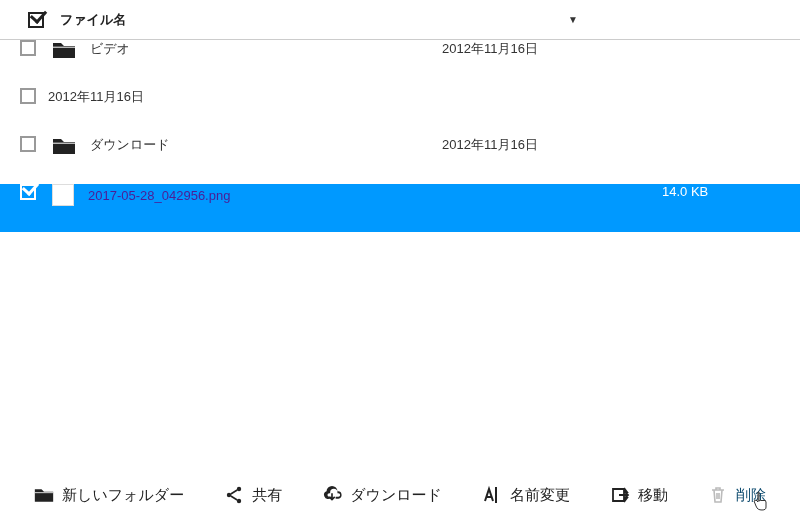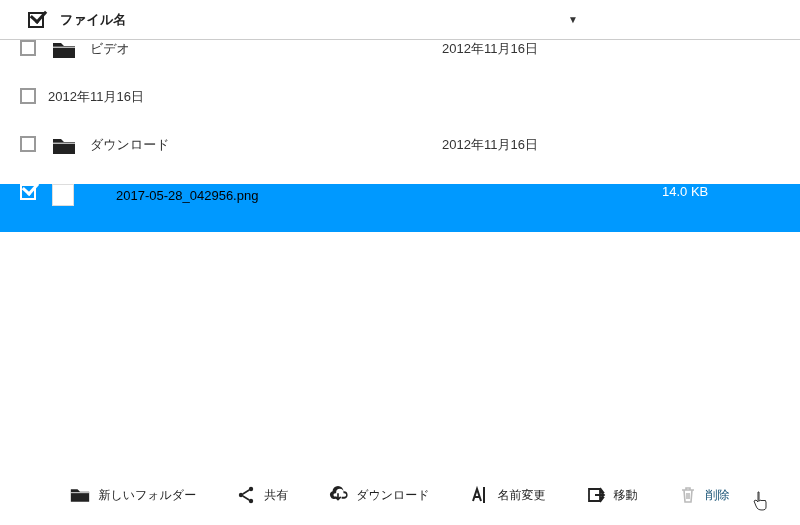--- a/index.html
+++ b/index.html
@@ -36,21 +36,21 @@
 
     .row {
       display: flex;
       align-items: flex-start;
       height: 48px;
       padding: 0 8px;
     }
     .row.selected { background: #0099ff; color: #fff; }
     .row .col-name { gap: 14px; }
     .filename { }
-    .row.selected .filename { color: #000000; margin-left: 28px; }
+    .row.selected .filename { color: #4c1d95; }
 
     
     .checkbox {
       width: 16px; height: 16px;
       border: 2px solid #999;
       background: #fff;
       position: relative;
       display: inline-block;
     }
     .checkbox.header-check { border-color: #222; }
@@ -99,21 +99,21 @@
       gap: 40px;
       padding: 0 20px;
       background: #fff;
     }
     .tool-btn {
       display: flex;
       align-items: center;
       gap: 8px;
       cursor: pointer;
       color: #222;
-      font-size: 12px;
+      font-size: 15px;
     }
     .tool-btn.disabled { color: #0c4a6e; }
     .tool-icon { width: 20px; height: 20px; display: inline-flex; align-items:center; justify-content:center; }
     .tool-icon svg { width: 20px; height: 20px; }
 
     .cursor-pointer {
       position: absolute;
       bottom: 8px; right: 28px;
       font-size: 18px;
       pointer-events: none;

